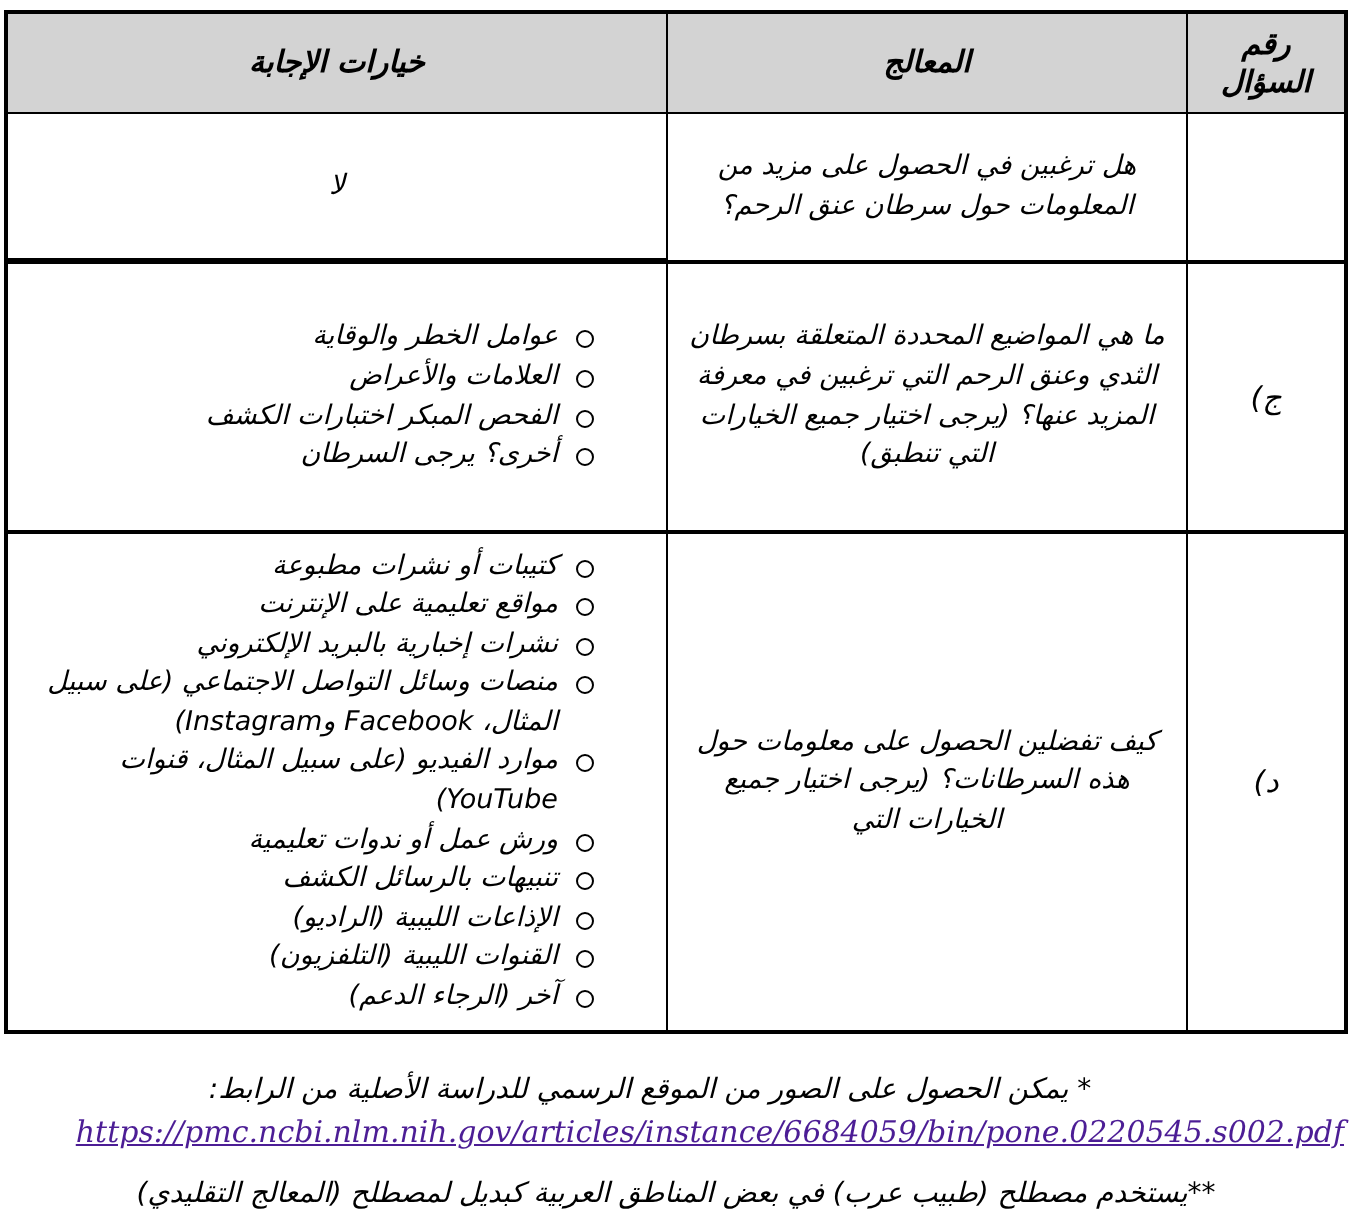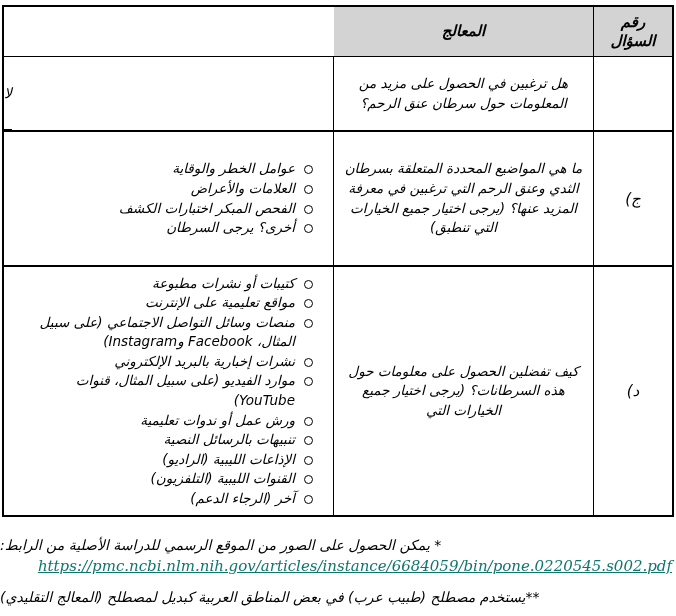--- a/index.html
+++ b/index.html
@@ -40,64 +40,65 @@
   .qcell{
     display:flex;align-items:center;
     padding:4px 10px;
     font-size:13.5px;line-height:1.45;
   }
   .qcell .qtext{width:100%;}
   .q-center{justify-content:center;}
   .q-center .qtext{text-align:center;}
   .q-left .qtext{text-align:center;}
   
-  .subrows{display:flex;flex-direction:column;align-items:flex-end;}
+  .subrows{display:flex;flex-direction:row;}
   .subrow{
     flex:1;display:flex;align-items:center;justify-content:center;
     font-size:14px;
   }
   .subrow:first-child{border-bottom:1px solid #000;}
   
   .opts{
     display:flex;flex-direction:column;justify-content:center;
-    padding:4px 20px 4px 8px;
+    padding:4px 36px 4px 8px;
     font-size:13.5px;line-height:1.45;
   }
   .opt{display:flex;align-items:flex-start;}
   .bullet{
     flex:none;width:7px;height:7px;border:1px solid #000;border-radius:50%;
     margin-top:6px;margin-inline-end:9px;
   }
   .opt .t{flex:1;min-width:0;}
   
   .footnote{
     position:absolute;right:0;left:0;
-    text-align:left;font-size:14px;line-height:1.3;
+    text-align:center;font-size:14px;line-height:1.3;
   }
   .fn1{top:536px;padding-right:26px;}
   .fn2{top:588px;}
   .linkline{
     position:absolute;top:557px;right:0;left:0;
     text-align:right;padding-right:4px;
     direction:ltr;
     font-family:"DejaVu Serif",serif;
     font-size:15px;
   }
-  .linkline a{color:#0f766e;text-decoration:underline;}
+  .linkline a{color:#4c1d95;text-decoration:underline;}
 </style>
 </head>
 <body>
 
 <div class="page">
 
   <div class="tbl">
 
     <div class="row row-header">
       <div class="cell hcell">رقم السؤال</div>
       <div class="cell hcell">المعالج</div>
+      <div class="cell hcell">خيارات الإجابة</div>
     </div>
 
     <div class="row row-q1">
       <div class="cell numcell"></div>
       <div class="cell qcell q-center">
         <div class="qtext">هل ترغبين في الحصول على مزيد من المعلومات حول سرطان عنق الرحم؟</div>
       </div>
       <div class="cell subrows">
         <div class="subrow">لا</div>
       </div>
@@ -137,37 +138,37 @@
         <div class="opt">
           <span class="bullet"></span>
           <span class="t">كتيبات أو نشرات مطبوعة</span>
         </div>
         <div class="opt">
           <span class="bullet"></span>
           <span class="t">مواقع تعليمية على الإنترنت</span>
         </div>
         <div class="opt">
           <span class="bullet"></span>
-          <span class="t">منصات وسائل التواصل الاجتماعي (على سبيل المثال، Facebook وInstagram)</span>
+          <span class="t">نشرات إخبارية بالبريد الإلكتروني</span>
         </div>
         <div class="opt">
           <span class="bullet"></span>
-          <span class="t">نشرات إخبارية بالبريد الإلكتروني</span>
+          <span class="t">منصات وسائل التواصل الاجتماعي (على سبيل المثال، Facebook وInstagram)</span>
         </div>
         <div class="opt">
           <span class="bullet"></span>
           <span class="t">موارد الفيديو (على سبيل المثال، قنوات YouTube)</span>
         </div>
         <div class="opt">
           <span class="bullet"></span>
           <span class="t">ورش عمل أو ندوات تعليمية</span>
         </div>
         <div class="opt">
           <span class="bullet"></span>
-          <span class="t">تنبيهات بالرسائل النصية</span>
+          <span class="t">تنبيهات بالرسائل الكشف</span>
         </div>
         <div class="opt">
           <span class="bullet"></span>
           <span class="t">الإذاعات الليبية (الراديو)</span>
         </div>
         <div class="opt">
           <span class="bullet"></span>
           <span class="t">القنوات الليبية (التلفزيون)</span>
         </div>
         <div class="opt">

